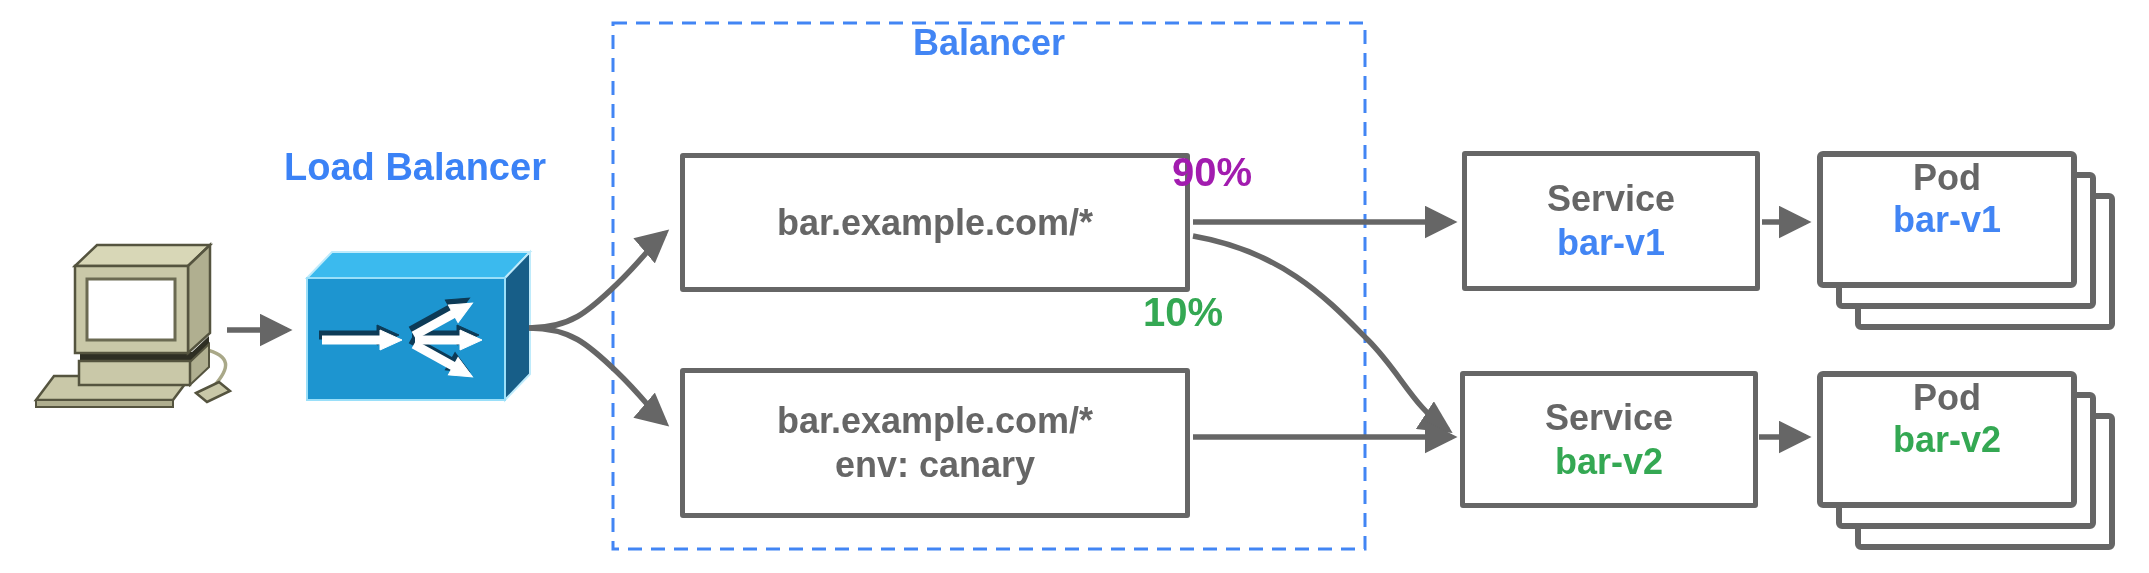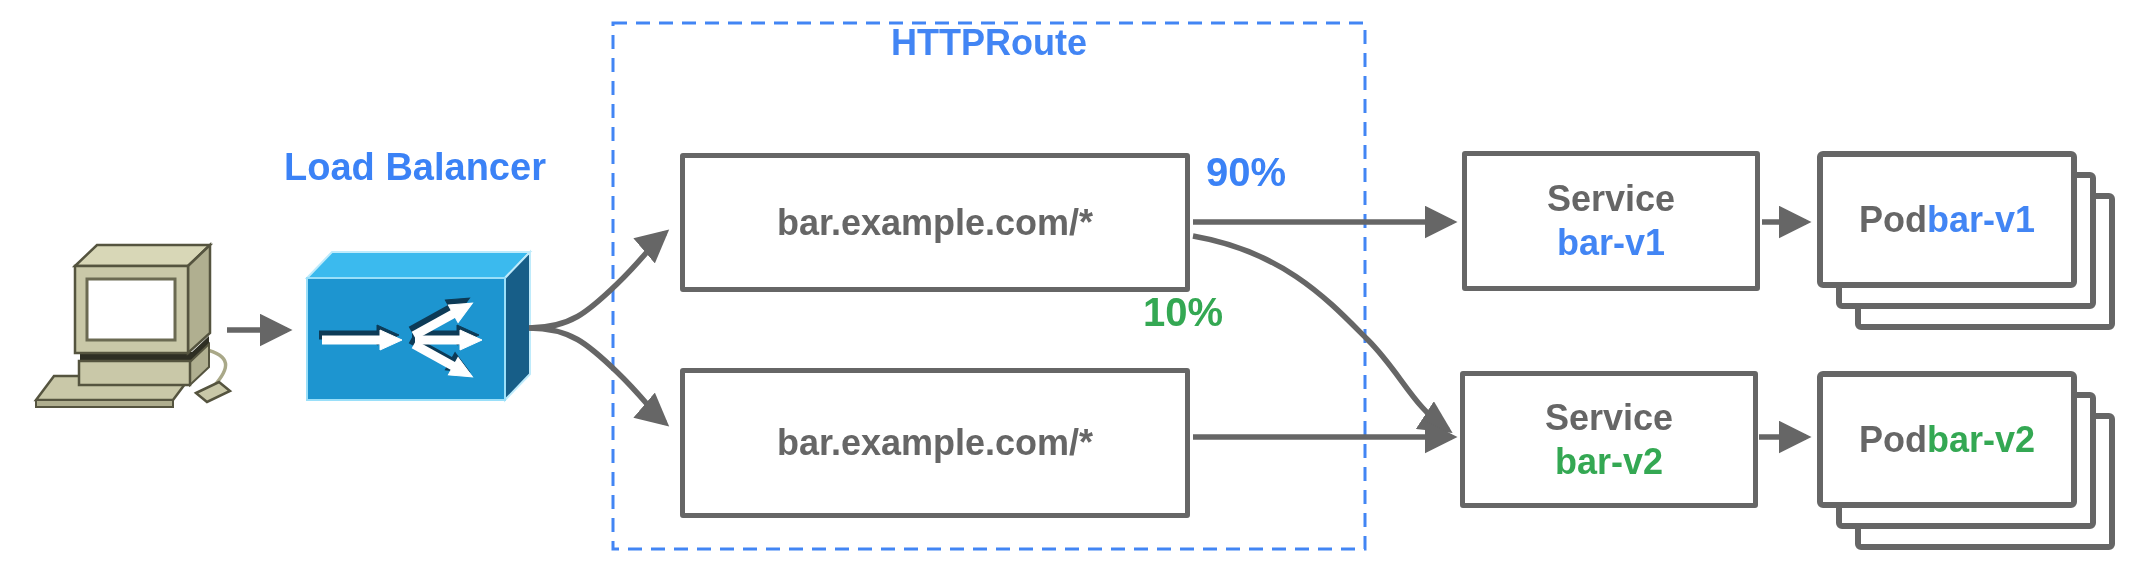--- a/index.html
+++ b/index.html
@@ -15,21 +15,21 @@
     border:5px solid #666666;border-radius:3px;
     display:flex;flex-direction:column;align-items:center;justify-content:center;
     font-size:36px;font-weight:700;color:#666666;line-height:44px;text-align:center;
   }
   .pod-stack{position:absolute;}
   .pod-card{
     position:absolute;box-sizing:border-box;width:260px;height:137px;
     background:#ffffff;border:6px solid #666666;border-radius:6px;
   }
   .pod-main{
-    display:flex;align-items:center;justify-content:center;
+    display:flex;flex-direction:column;align-items:center;
     font-size:36px;font-weight:700;color:#666666;line-height:42px;text-align:center;
   }
   .pct{position:absolute;font-size:40px;font-weight:700;white-space:nowrap;}
   .route-title{position:absolute;width:300px;text-align:center;font-size:36px;
     font-weight:700;line-height:38px;}
 </style>
 </head>
 <body>
 
 <div class="canvas">
@@ -103,30 +103,31 @@
       <path d="M1193,222 H1452" marker-end="url(#ah)"></path>
       <path d="M1193,236 C1285,252 1330,302 1368,340 C1400,372 1414,408 1448,430" marker-end="url(#ah)"></path>
       <path d="M1193,437 H1452" marker-end="url(#ah)"></path>
       <path d="M1762,222 H1806" marker-end="url(#ah)"></path>
       <path d="M1759,437 H1806" marker-end="url(#ah)"></path>
     </g>
   </svg>
 
   <div class="lbl center" style="left:250px;top:146px;width:330px;font-size:38px;">Load Balancer</div>
 
-  <div class="route-title" style="left: 839px; top: 24px; color: rgb(66, 133, 244);">HTTPRoute</div>
+  <div class="route-title" style="left: 839px; top: 24px; color: rgb(66, 133, 244);">Balancer</div>
 
   <div class="node" style="left:680px;top:153px;width:510px;height:139px;">
     <div>bar.example.com/*</div>
   </div>
   <div class="node" style="left:680px;top:368px;width:510px;height:150px;">
     <div>bar.example.com/*</div>
+    <div>env: canary</div>
   </div>
 
-  <div class="pct" style="left: 1206px; top: 150px; color: #3b82f6;">90%</div>
+  <div class="pct" style="left: 1172px; top: 150px; color: #a21caf;">90%</div>
   <div class="pct" style="left: 1143px; top: 290px; color: rgb(52, 168, 83);">10%</div>
 
   <div class="node" style="left:1462px;top:151px;width:298px;height:140px;">
     <div>Service</div>
     <div style="color: rgb(66, 133, 244);">bar-v1</div>
   </div>
   <div class="node" style="left:1460px;top:371px;width:298px;height:137px;">
     <div>Service</div>
     <div style="color: rgb(52, 168, 83);">bar-v2</div>
   </div>

